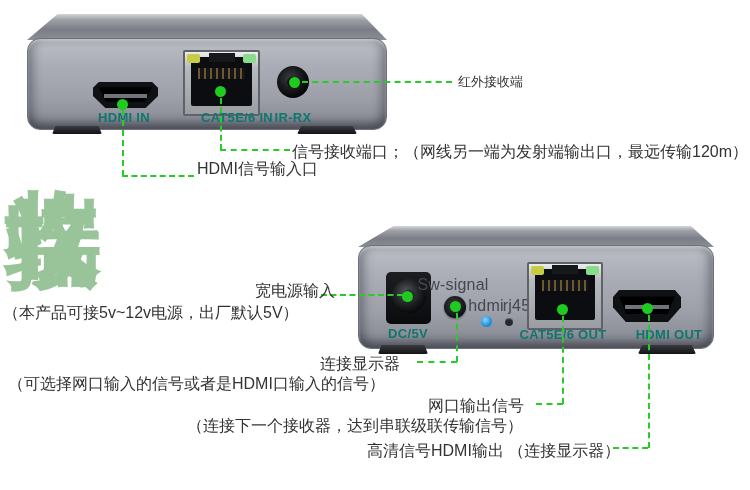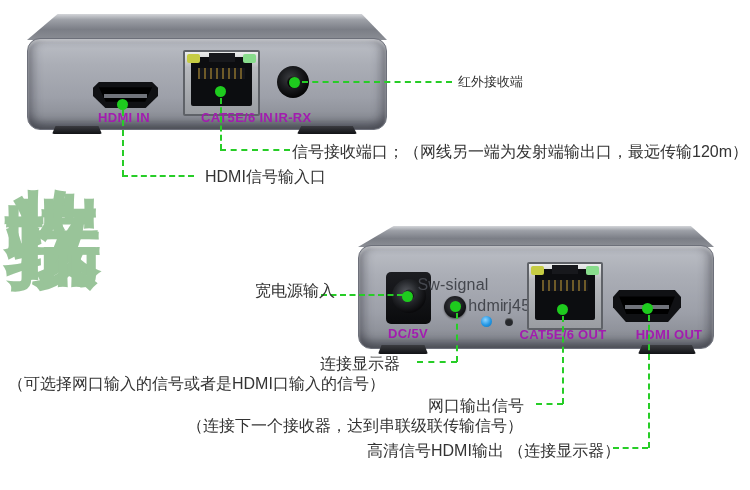--- a/index.html
+++ b/index.html
@@ -56,21 +56,21 @@
 
   .pushbtn{position:absolute;border-radius:50%;
     background:radial-gradient(circle at 45% 40%,#3c3e43,#0f1013 70%);
     box-shadow:0 1px 2px rgba(0,0,0,.45);}
   .led-blue{position:absolute;border-radius:50%;
     background:radial-gradient(circle at 40% 35%,#8ed4ff,#2196e4 55%,#1370b4);}
   .led-dark{position:absolute;border-radius:50%;background:#26282c;
     box-shadow:inset 0 1px 1px rgba(255,255,255,.3);}
 
   
-  .plabel{position:absolute;color:#a21caf;font-weight:600;letter-spacing:.3px;
+  .plabel{position:absolute;color:#0f766e;font-weight:600;letter-spacing:.3px;
     white-space:nowrap;transform:translateX(-50%);font-size:13px;}
   .plabel.small{font-size:16px;font-weight:400;letter-spacing:.2px;color:#44474e;}
 
   
   .dot{position:absolute;width:11px;height:11px;border-radius:50%;background:#1ecb1e;z-index:4;}
   .dash-h{position:absolute;height:0;border-top:2px dashed #27cd27;z-index:3;}
   .dash-v{position:absolute;width:0;border-left:2px dashed #27cd27;z-index:3;}
   .ann{position:absolute;color:#333333;font-size:16px;white-space:nowrap;z-index:5;}
 </style>
 </head>
@@ -166,21 +166,22 @@
   <div class="dash-h" style="left:417px;top:361px;width:40px;"></div>
 
   <div class="dash-v" style="left:562px;top:316px;height:88px;"></div>
   <div class="dash-h" style="left:536px;top:403px;width:27px;"></div>
 
   <div class="dash-v" style="left:648px;top:315px;height:133px;"></div>
   <div class="dash-h" style="left:613px;top:447px;width:35px;"></div>
 
   <div class="ann" style="left:458px;top:73px;font-size:13px;">红外接收端</div>
   <div class="ann" style="left:292px;top:142px;">信号接收端口；（网线另一端为发射端输出口，最远传输120m）</div>
-  <div class="ann" style="left:197px;top:167px;margin-left:8px;">HDMI信号输入口</div>
+  <div class="ann" style="left:197px;top:159px;">HDMI信号输入口</div>
   <div class="ann" style="left:255px;top:281px;">宽电源输入</div>
+  <div class="ann" style="left:3px;top:303px;">（本产品可接5v~12v电源，出厂默认5V）</div>
   <div class="ann" style="left:320px;top:354px;">连接显示器</div>
   <div class="ann" style="left:8px;top:374px;">（可选择网口输入的信号或者是HDMI口输入的信号）</div>
   <div class="ann" style="left:428px;top:396px;">网口输出信号</div>
   <div class="ann" style="left:187px;top:416px;">（连接下一个接收器，达到串联级联传输信号）</div>
   <div class="ann" style="left:367px;top:441px;">高清信号HDMI输出 （连接显示器）</div>
 
 </div>
 
 </body></html>

